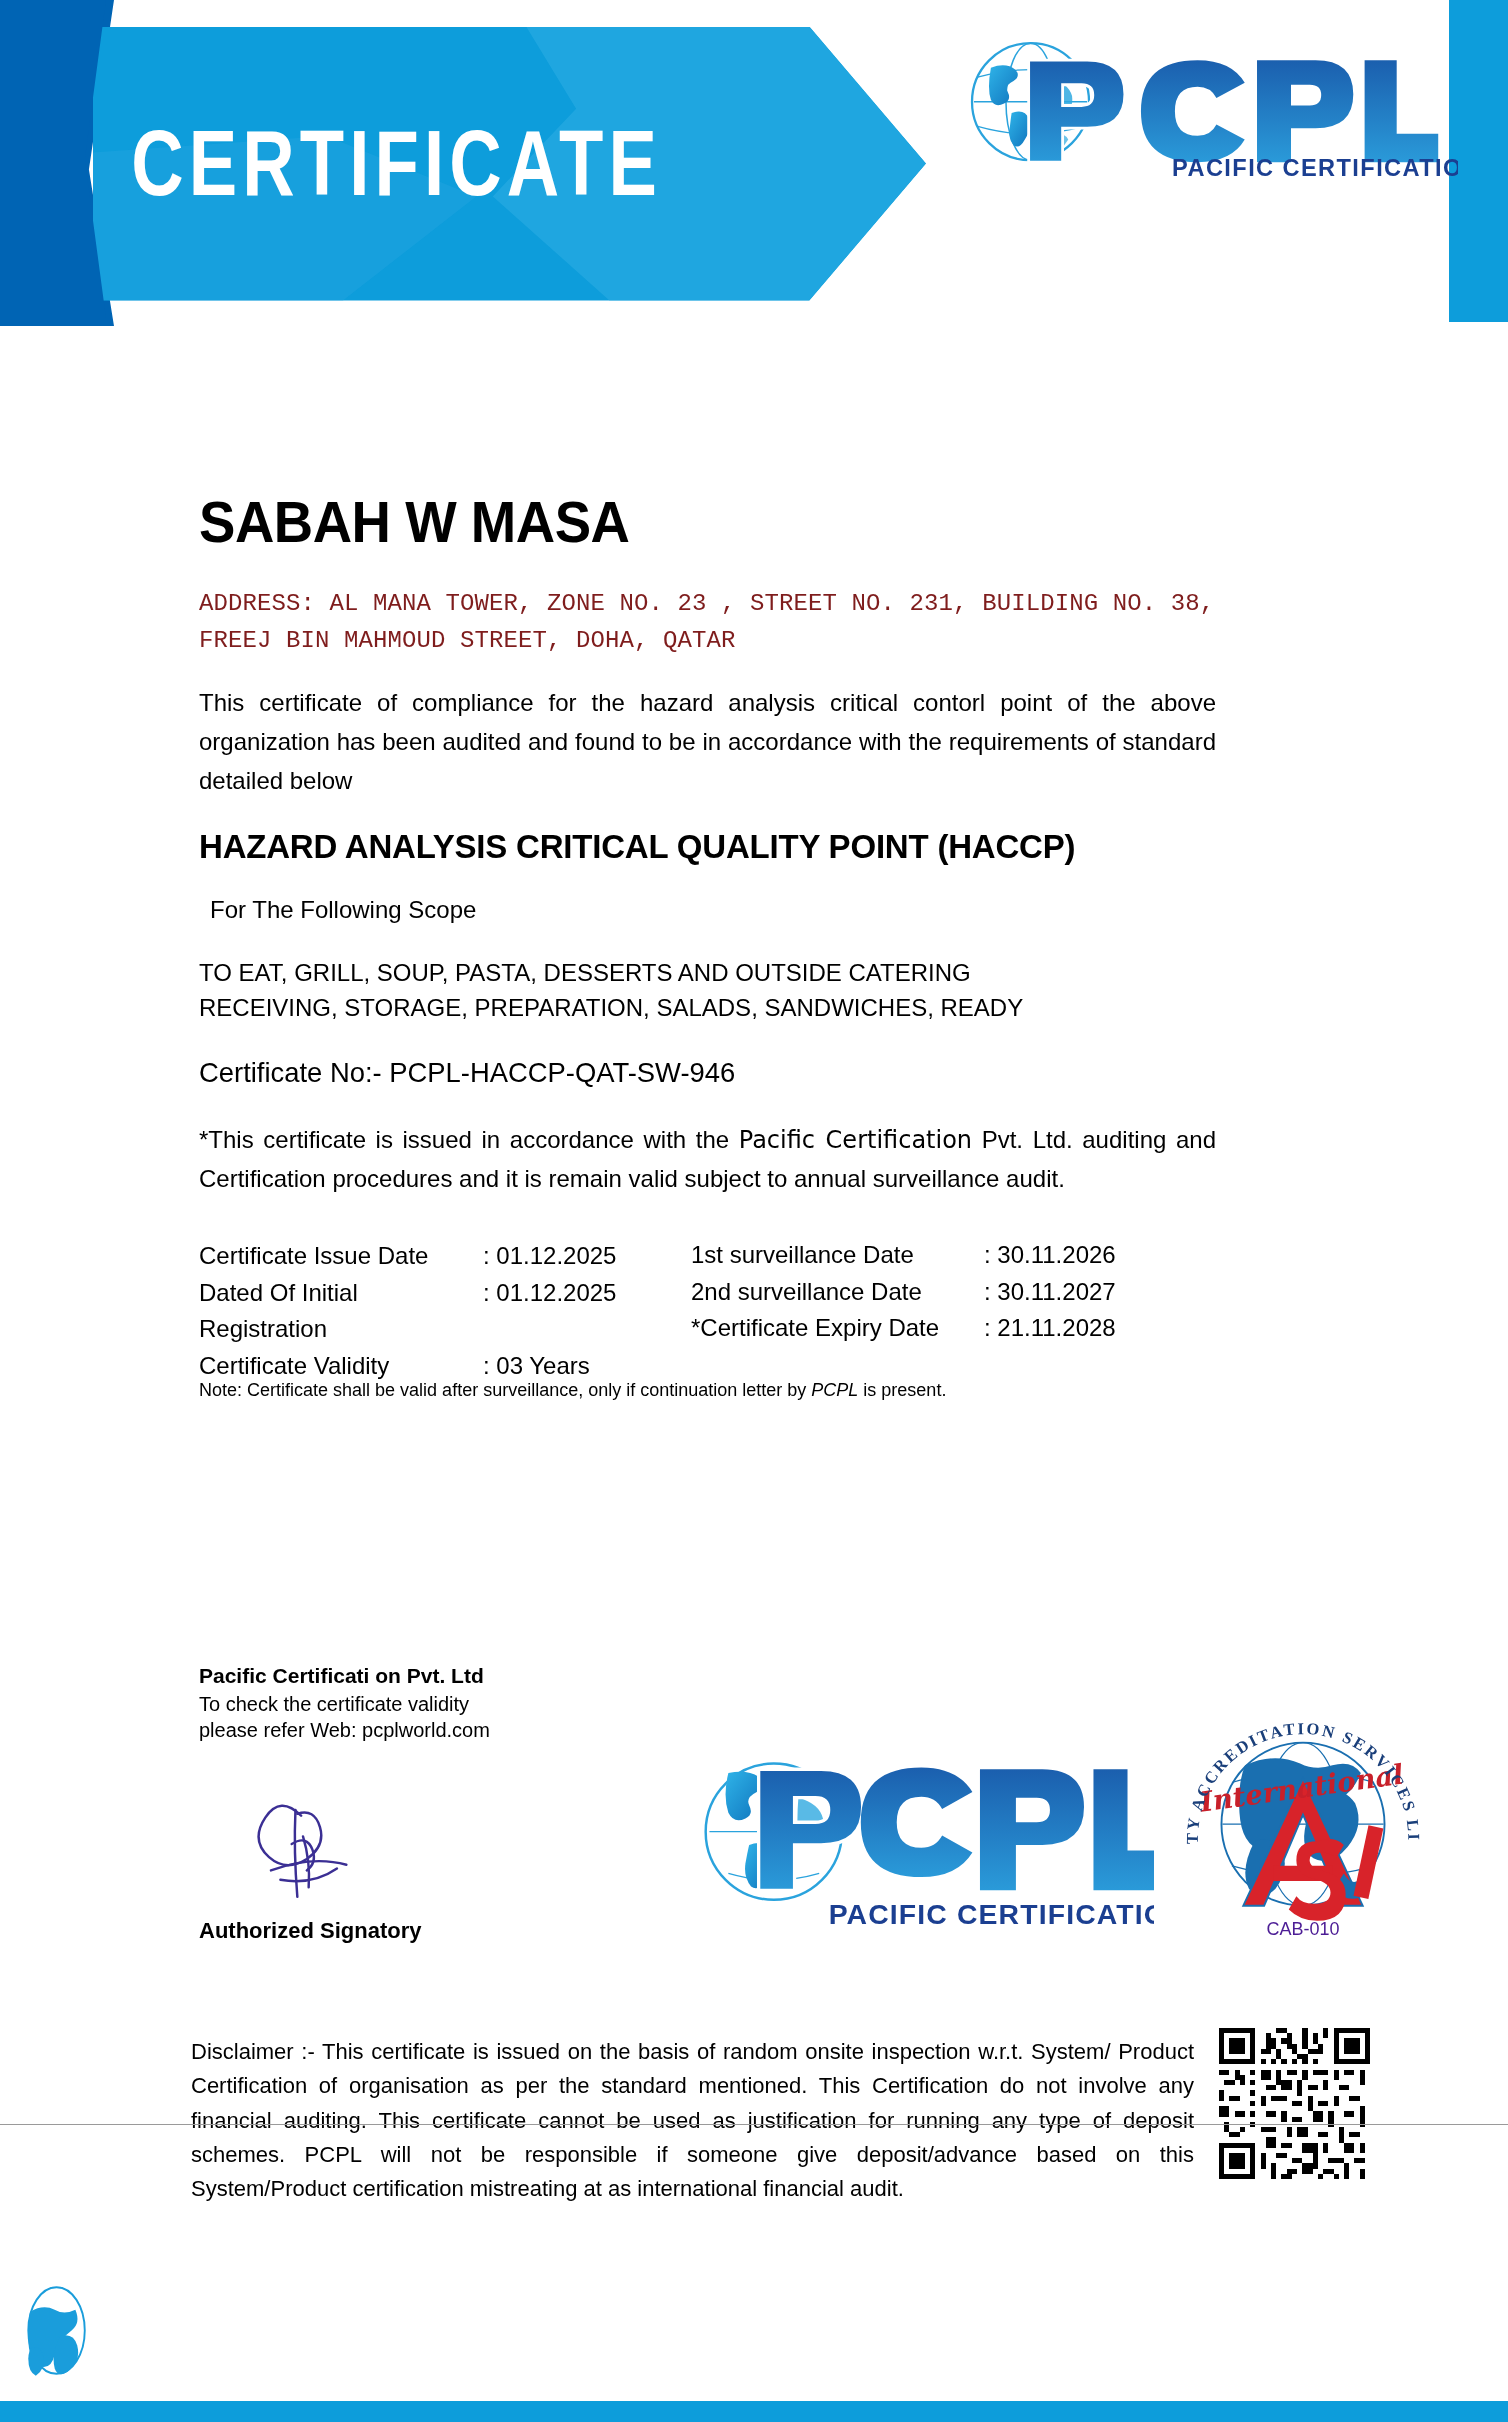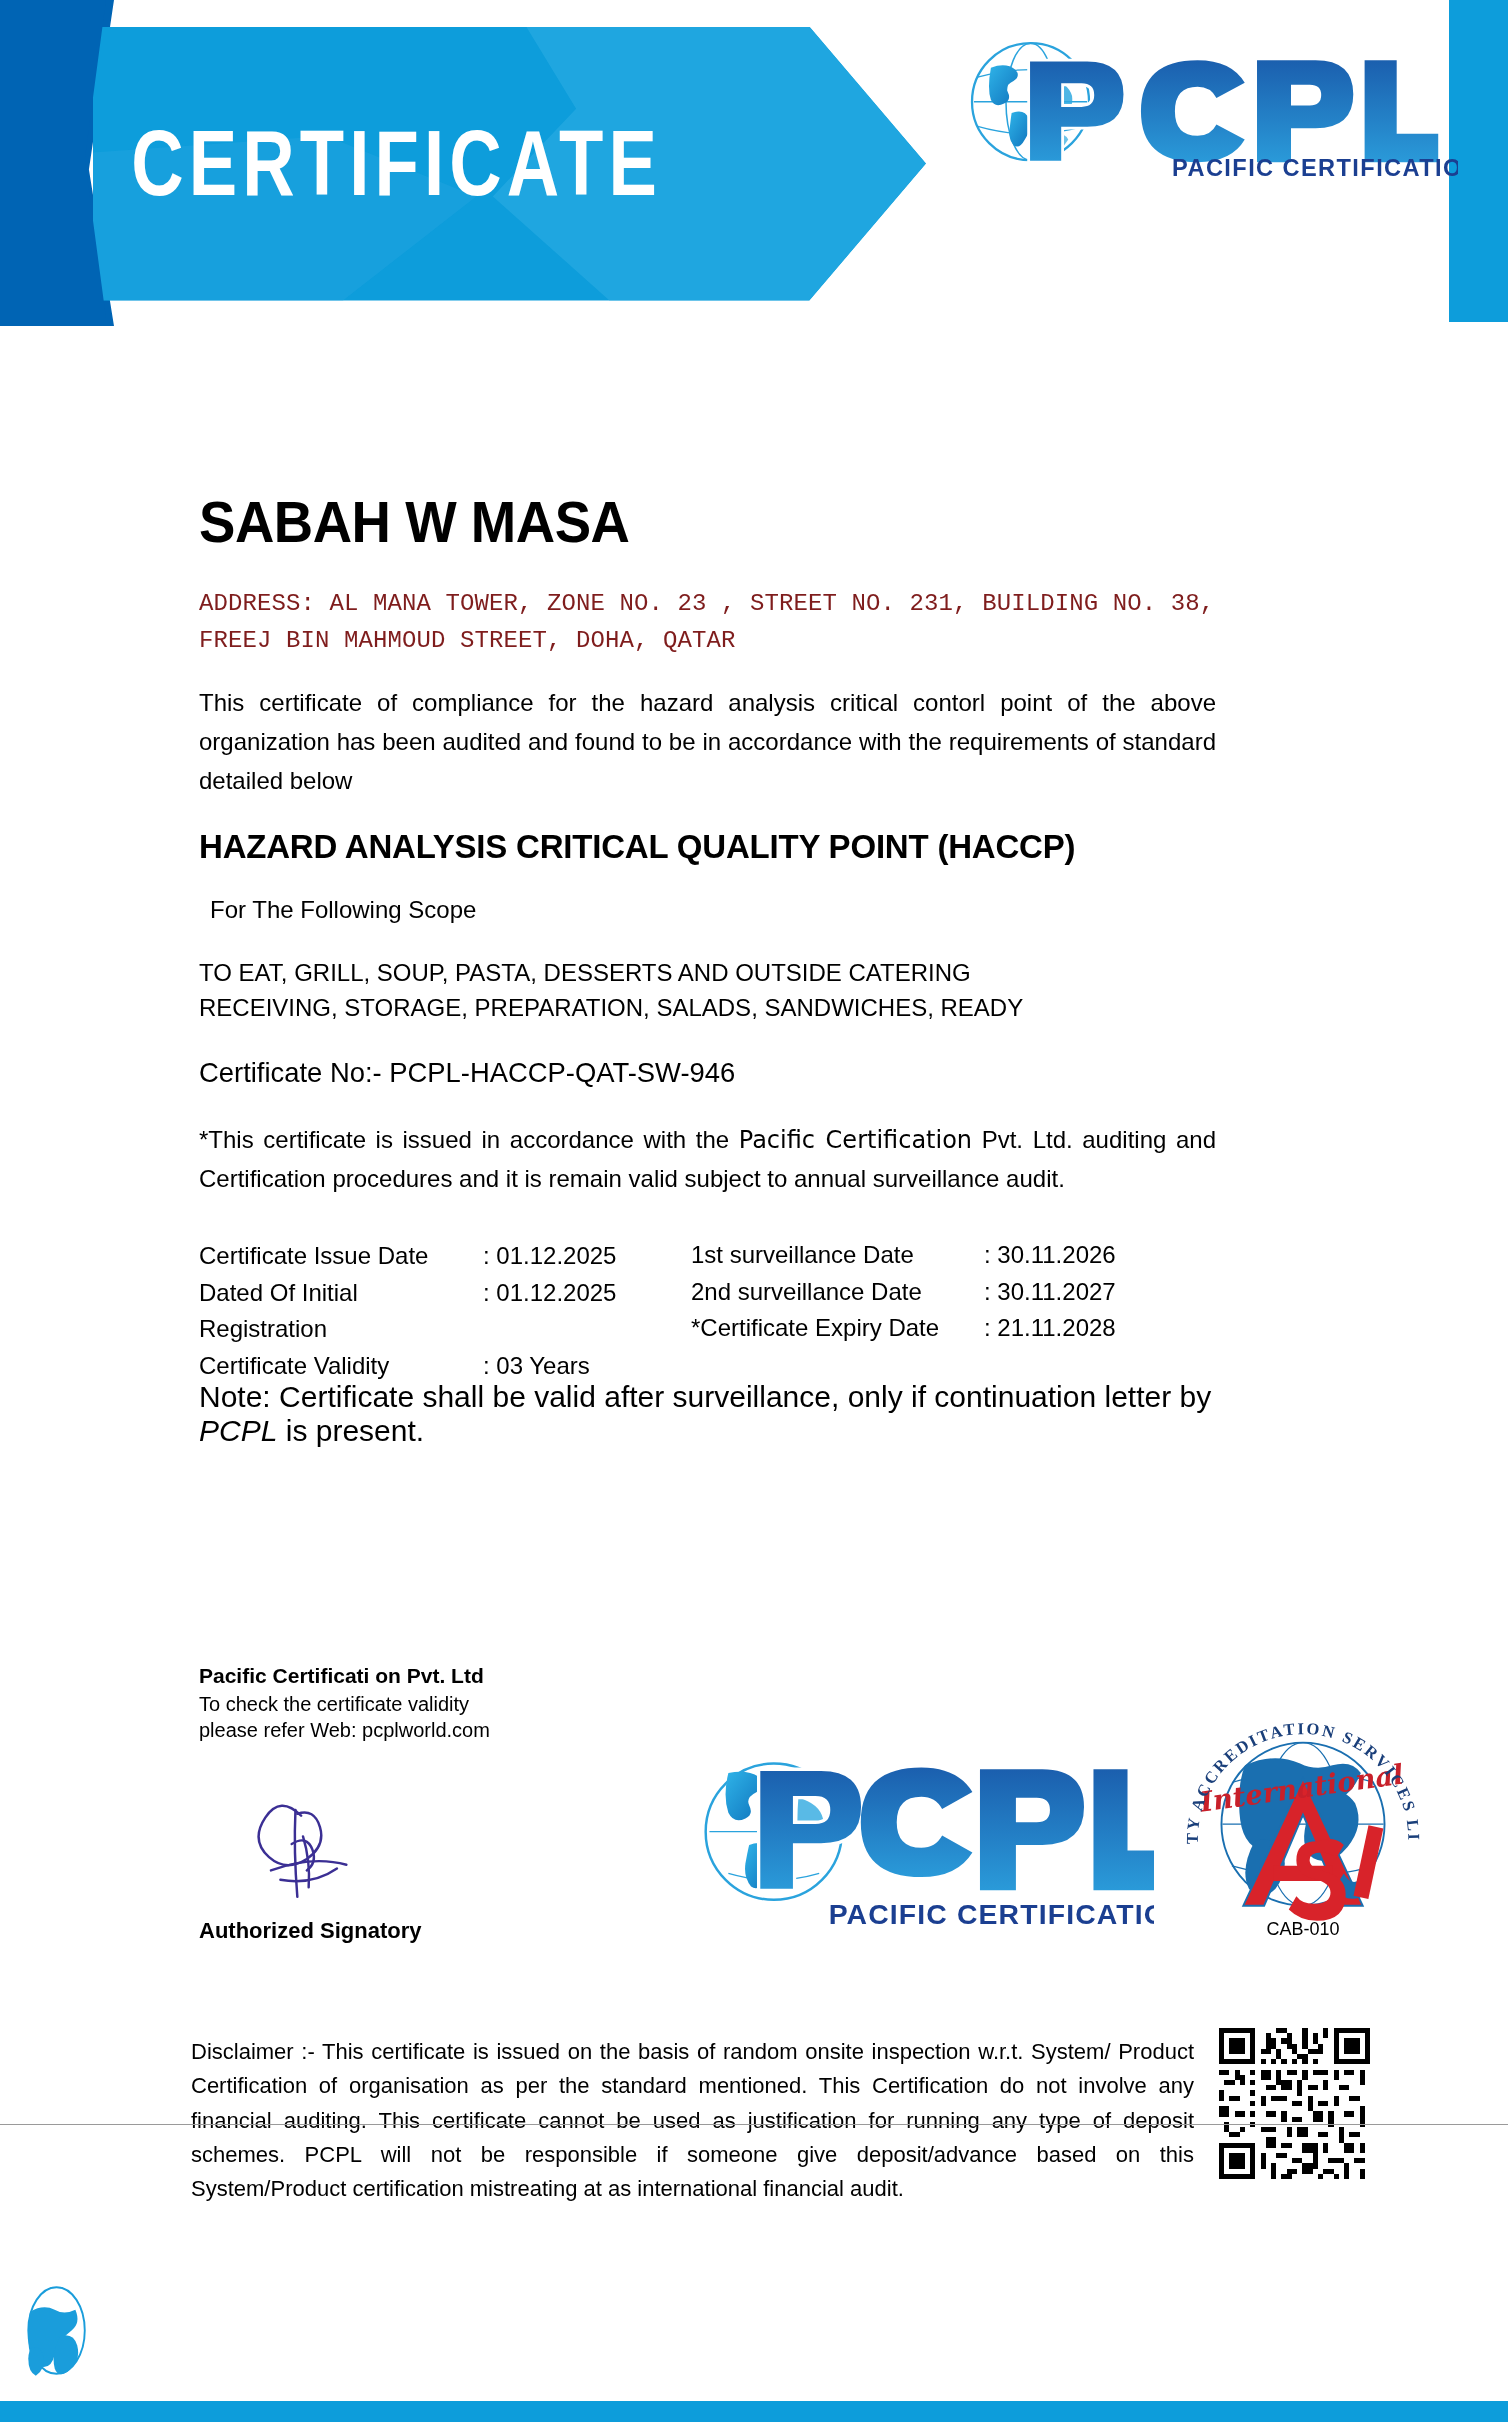--- a/index.html
+++ b/index.html
@@ -187,21 +187,21 @@
     font-size: 24px;
     color: #000;
     line-height: 1.52;
   }
   .drow .k { flex: 0 0 auto; }
   .dcol-left .k { width: 284px; }
   .dcol-right .k { width: 293px; }
   .drow .v { flex: 0 0 auto; }
 
   .note {
-    font-size: 30px;
+    font-size: 18px;
     color: #000;
     margin: 0;
   }
   .note i { font-family: "Liberation Sans", sans-serif; }
 
   
   .sig-block {
     position: absolute;
     left: 199px;
     top: 1664px;
@@ -243,21 +243,21 @@
     position: absolute;
     left: 1175px; top: 1699px;
     width: 256px; height: 256px;
   }
   .cab-code {
     position: absolute;
     left: 1175px; top: 1919px;
     width: 256px;
     text-align: center;
     font-size: 18px;
-    color: #000000;
+    color: #4c1d95;
     font-family: "Liberation Sans", sans-serif;
   }
 
   
   .disclaimer {
     position: absolute;
     left: 191px;
     top: 2035px;
     width: 1003px;
     font-size: 22px;

